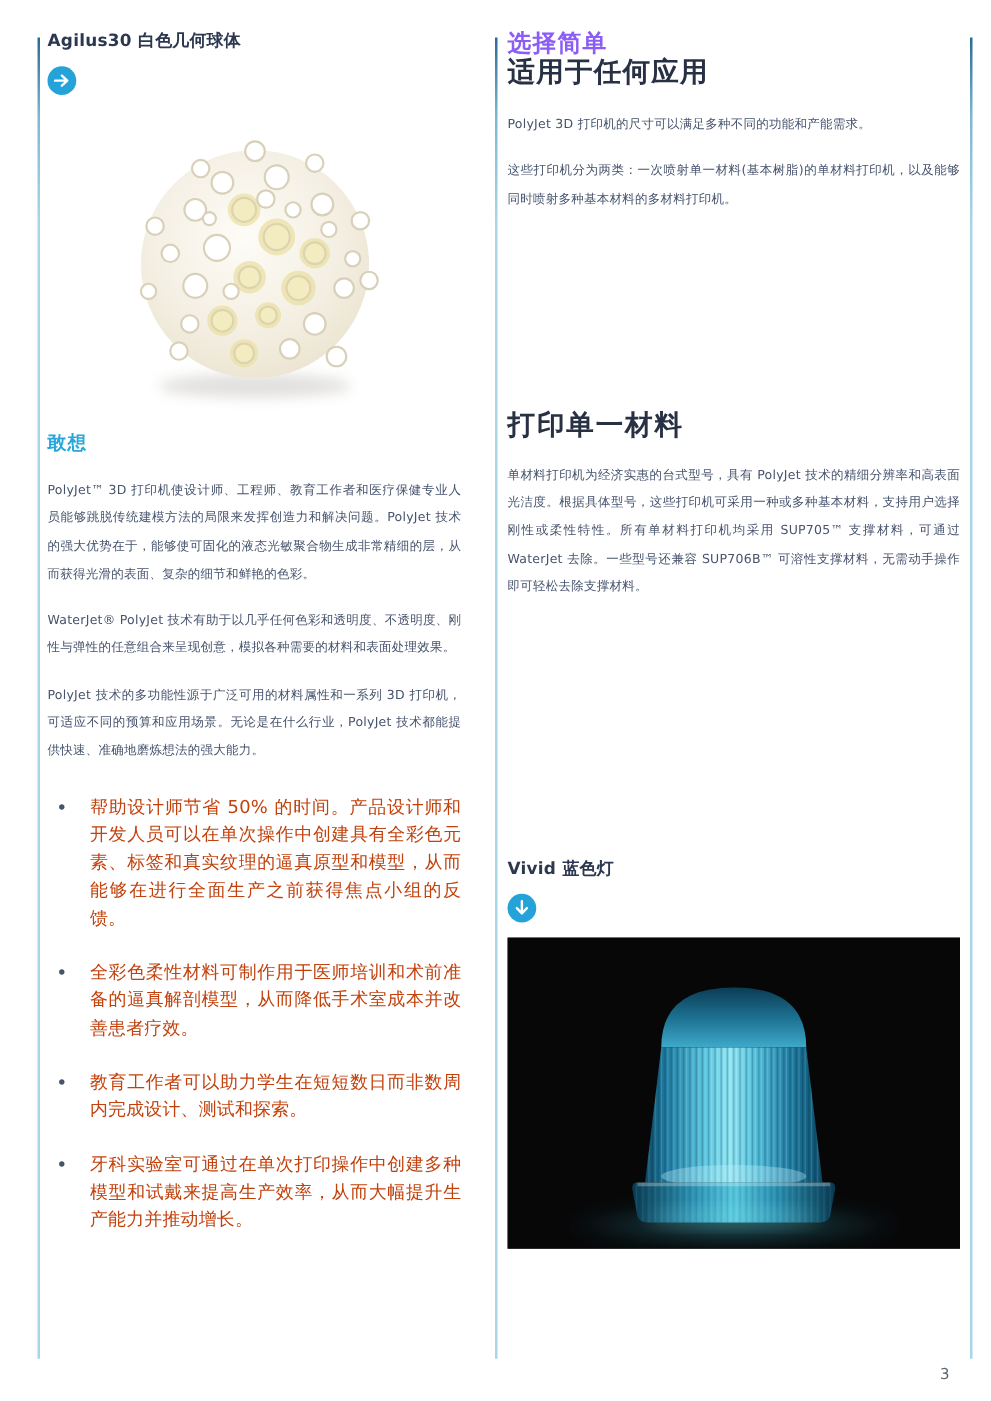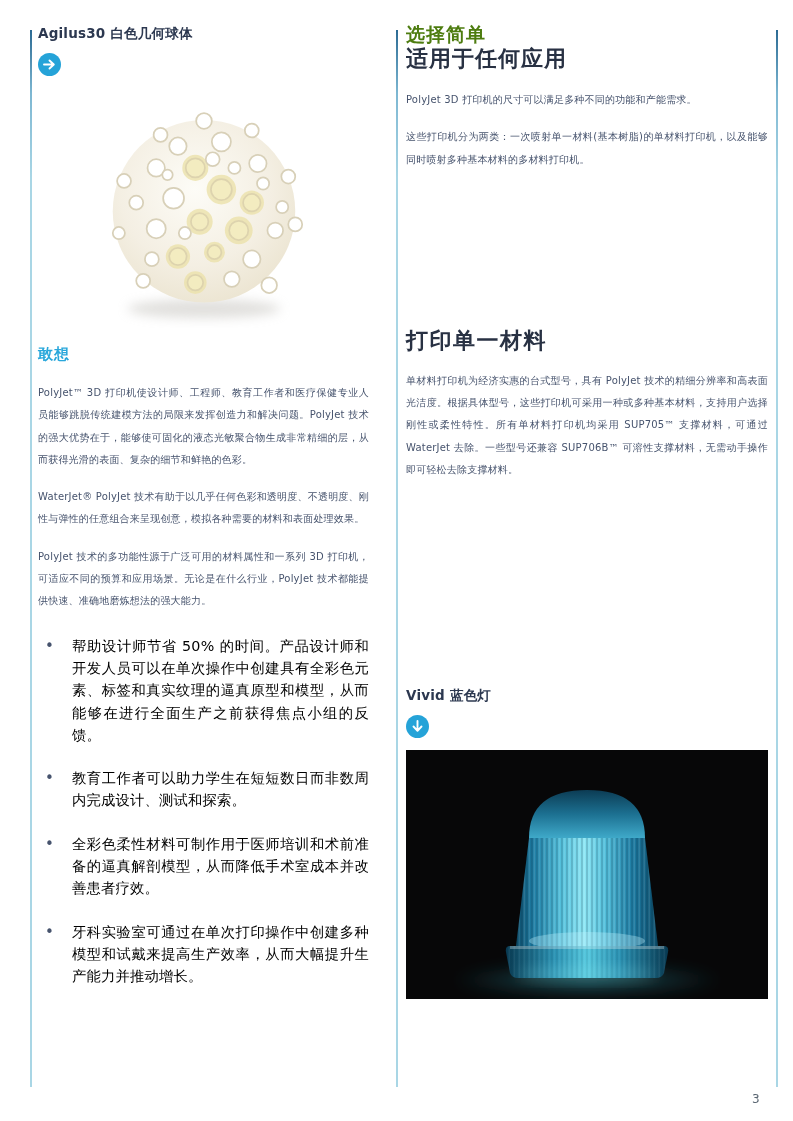--- a/index.html
+++ b/index.html
@@ -43,41 +43,41 @@
   .sphere-figure {
     height:258px; margin-top:2px;
     display:flex; align-items:center; justify-content:center;
   }
 
   h2.split-head { margin-top:8px; font-size:15px; line-height:21px; letter-spacing:1px; font-weight:bold; }
   h2.split-head .accent { display:block; color:#29a7db; }
   h2.split-head .main   { display:block; color:#283143; }
 
   h2.intro-head { font-size:19px; line-height:22px; letter-spacing:1px; font-weight:bold; }
-  h2.intro-head .accent { display:block; color:#4d7c0f;font-family:Liberation Serif, serif; }
+  h2.intro-head .accent { display:block; color:#8b5cf6; }
   h2.intro-head .main   { display:block; color:#283143; font-size:22px; line-height:26px; }
 
   h3.section-head {
     font-size:22px; line-height:28px; color:#283143; letter-spacing:1.5px;
     margin-top:156px; font-weight:bold;
   }
 
   p.body {
     margin-top:15px;
     font-size:10px; line-height:22.3px; letter-spacing:.2px;
     color:#46536d;
     text-align:justify;
   }
   .col-left p.body.first { margin-top:17px; }
 
   ul.bullets { list-style:none; margin-top:22px; }
   ul.bullets li {
     position:relative; padding-left:34px; margin-bottom:21px;
     font-size:14.3px; line-height:22.3px; letter-spacing:.2px;
-    color:#000000; text-align:justify;
+    color:#c2410c; text-align:justify;
   }
   ul.bullets li::before {
     content:"\2022";
     position:absolute; left:7px; top:0;
     color:#46536d; font-size:15px;
   }
 
   .vivid-caption { margin-top:205px; }
   .lamp-figure {
     margin-top:12px; width:362px; height:249px;
@@ -185,22 +185,22 @@
     <h2 class="split-head">
       <span class="accent">敢想</span>
     </h2>
 
     <p class="body first">PolyJet™ 3D 打印机使设计师、工程师、教育工作者和医疗保健专业人员能够跳脱传统建模方法的局限来发挥创造力和解决问题。PolyJet 技术的强大优势在于，能够使可固化的液态光敏聚合物生成非常精细的层，从而获得光滑的表面、复杂的细节和鲜艳的色彩。</p>
     <p class="body">WaterJet® PolyJet 技术有助于以几乎任何色彩和透明度、不透明度、刚性与弹性的任意组合来呈现创意，模拟各种需要的材料和表面处理效果。</p>
     <p class="body">PolyJet 技术的多功能性源于广泛可用的材料属性和一系列 3D 打印机，可适应不同的预算和应用场景。无论是在什么行业，PolyJet 技术都能提供快速、准确地磨炼想法的强大能力。</p>
 
     <ul class="bullets">
       <li>帮助设计师节省 50% 的时间。产品设计师和开发人员可以在单次操作中创建具有全彩色元素、标签和真实纹理的逼真原型和模型，从而能够在进行全面生产之前获得焦点小组的反馈。</li>
+      <li>全彩色柔性材料可制作用于医师培训和术前准备的逼真解剖模型，从而降低手术室成本并改善患者疗效。</li>
       <li>教育工作者可以助力学生在短短数日而非数周内完成设计、测试和探索。</li>
-      <li>全彩色柔性材料可制作用于医师培训和术前准备的逼真解剖模型，从而降低手术室成本并改善患者疗效。</li>
       <li>牙科实验室可通过在单次打印操作中创建多种模型和试戴来提高生产效率，从而大幅提升生产能力并推动增长。</li>
     </ul>
   </div>
 
   <div class="col col-right">
 
     <h2 class="intro-head">
       <span class="accent">选择简单</span>
       <span class="main">适用于任何应用</span>
     </h2>

